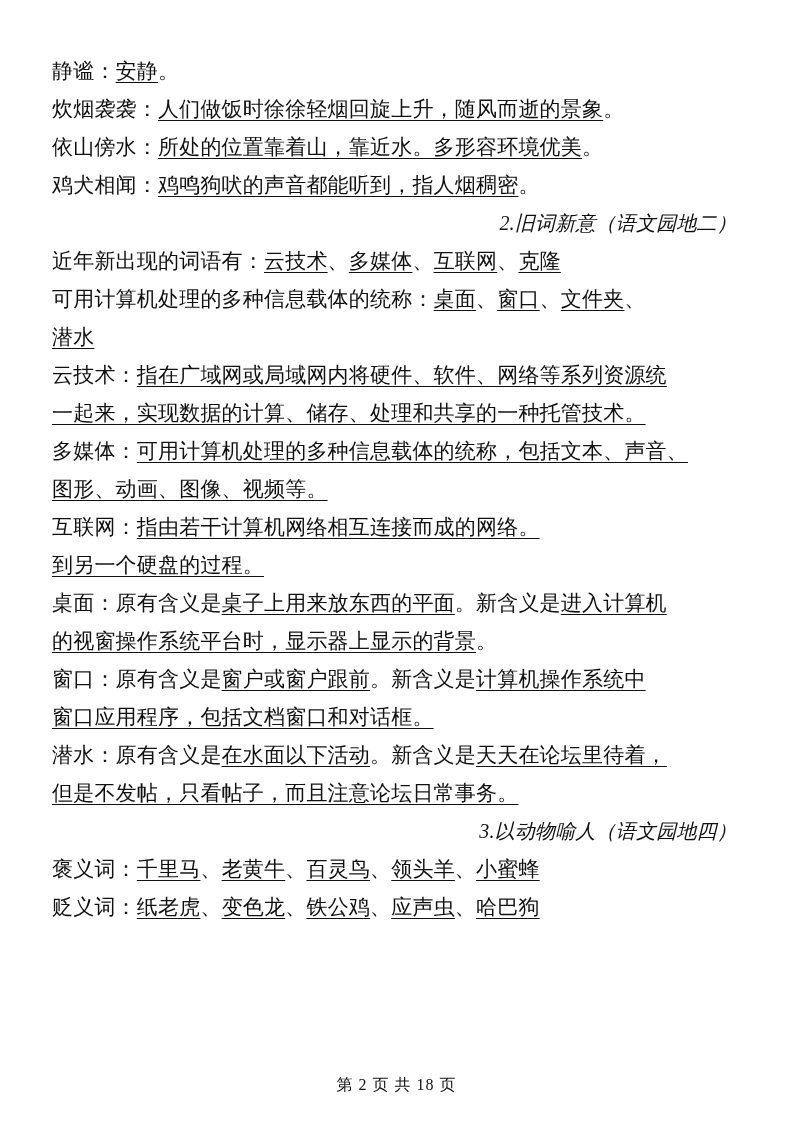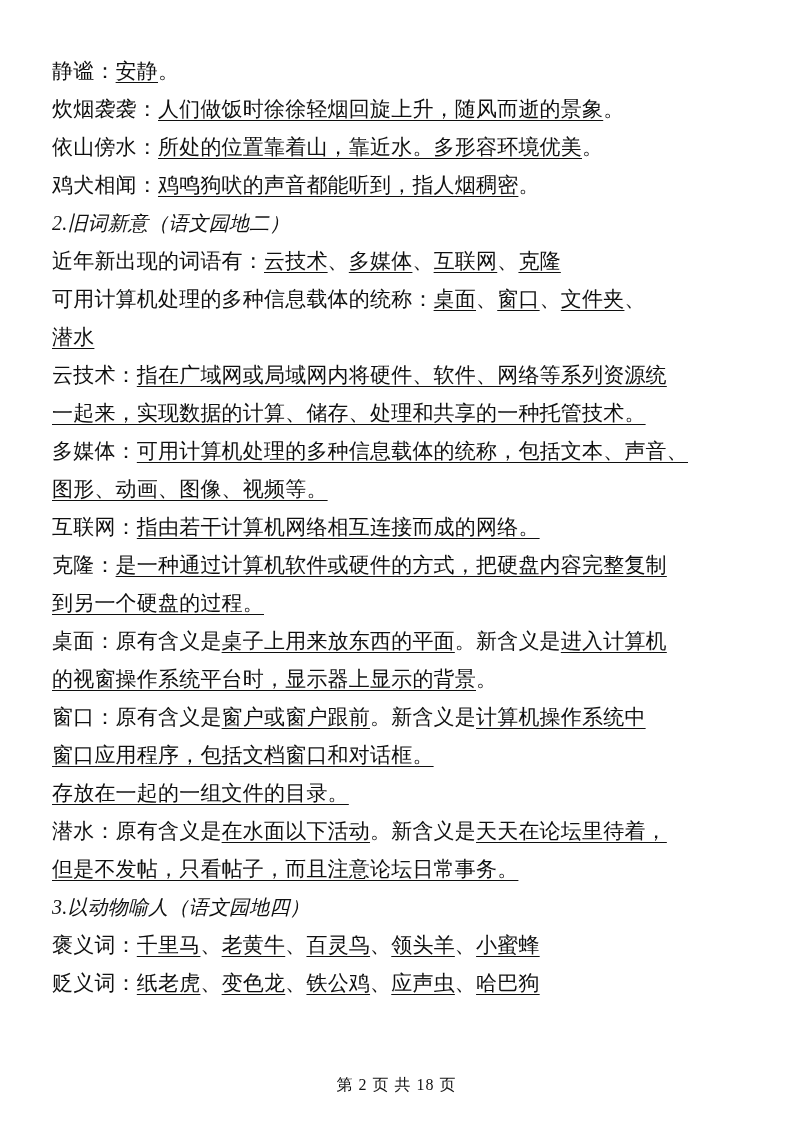--- a/index.html
+++ b/index.html
@@ -33,20 +33,21 @@
     display: block;
   }
   .u {
     text-decoration: underline;
     text-underline-offset: 4px;
     text-decoration-thickness: 1px;
   }
   .heading {
     font-style: italic;
     font-size: 20px;
+    text-align: right;
   }
   .footer {
     position: absolute;
     left: 0;
     right: 0;
     bottom: 26px;
     text-align: center;
     font-size: 16px;
     letter-spacing: 1px;
     color: #111;
@@ -64,27 +65,25 @@
       <div class="line"><span class="">鸡犬相闻：</span><span class="u">鸡鸣狗吠的声音都能听到，指人烟稠密</span><span class="">。</span></div>
       <div class="line heading"><span class="">2.旧词新意（语文园地二）</span></div>
       <div class="line"><span class="">近年新出现的词语有：</span><span class="u">云技术</span><span class="">、</span><span class="u">多媒体</span><span class="">、</span><span class="u">互联网</span><span class="">、</span><span class="u">克隆</span></div>
       <div class="line"><span class="">可用计算机处理的多种信息载体的统称：</span><span class="u">桌面</span><span class="">、</span><span class="u">窗口</span><span class="">、</span><span class="u">文件夹</span><span class="">、</span></div>
       <div class="line"><span class="u">潜水</span></div>
       <div class="line"><span class="">云技术：</span><span class="u">指在广域网或局域网内将硬件、软件、网络等系列资源统</span></div>
       <div class="line"><span class="u">一起来，实现数据的计算、储存、处理和共享的一种托管技术。</span></div>
       <div class="line"><span class="">多媒体：</span><span class="u">可用计算机处理的多种信息载体的统称，包括文本、声音、</span></div>
       <div class="line"><span class="u">图形、动画、图像、视频等。</span></div>
       <div class="line"><span class="">互联网：</span><span class="u">指由若干计算机网络相互连接而成的网络。</span></div>
-      <div class="line"><span class="">克隆：</span><span class="u">是一种通过计算机软件或硬件的方式，把硬盘内容完整复制</span></div>
       <div class="line"><span class="u">到另一个硬盘的过程。</span></div>
       <div class="line"><span class="">桌面：原有含义是</span><span class="u">桌子上用来放东西的平面</span><span class="">。新含义是</span><span class="u">进入计算机</span></div>
       <div class="line"><span class="u">的视窗操作系统平台时，显示器上显示的背景</span><span class="">。</span></div>
       <div class="line"><span class="">窗口：原有含义是</span><span class="u">窗户或窗户跟前</span><span class="">。新含义是</span><span class="u">计算机操作系统中</span></div>
       <div class="line"><span class="u">窗口应用程序，包括文档窗口和对话框。</span></div>
-      <div class="line"><span class="u">存放在一起的一组文件的目录。</span></div>
       <div class="line"><span class="">潜水：原有含义是</span><span class="u">在水面以下活动</span><span class="">。新含义是</span><span class="u">天天在论坛里待着，</span></div>
       <div class="line"><span class="u">但是不发帖，只看帖子，而且注意论坛日常事务。</span></div>
       <div class="line heading"><span class="">3.以动物喻人（语文园地四）</span></div>
       <div class="line"><span class="">褒义词：</span><span class="u">千里马</span><span class="">、</span><span class="u">老黄牛</span><span class="">、</span><span class="u">百灵鸟</span><span class="">、</span><span class="u">领头羊</span><span class="">、</span><span class="u">小蜜蜂</span></div>
       <div class="line"><span class="">贬义词：</span><span class="u">纸老虎</span><span class="">、</span><span class="u">变色龙</span><span class="">、</span><span class="u">铁公鸡</span><span class="">、</span><span class="u">应声虫</span><span class="">、</span><span class="u">哈巴狗</span></div>
     </div>
   <div class="footer">第 2 页 共 18 页</div>
 </div>
 
 </body></html>

